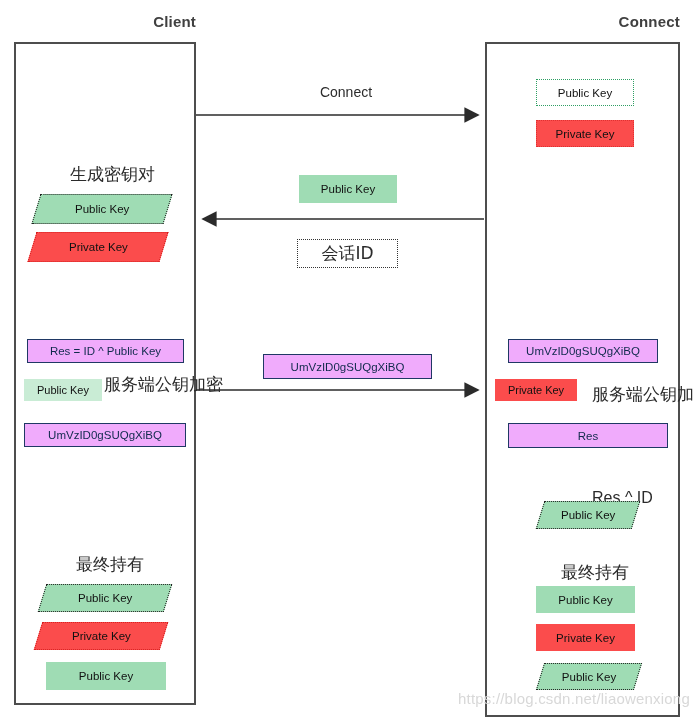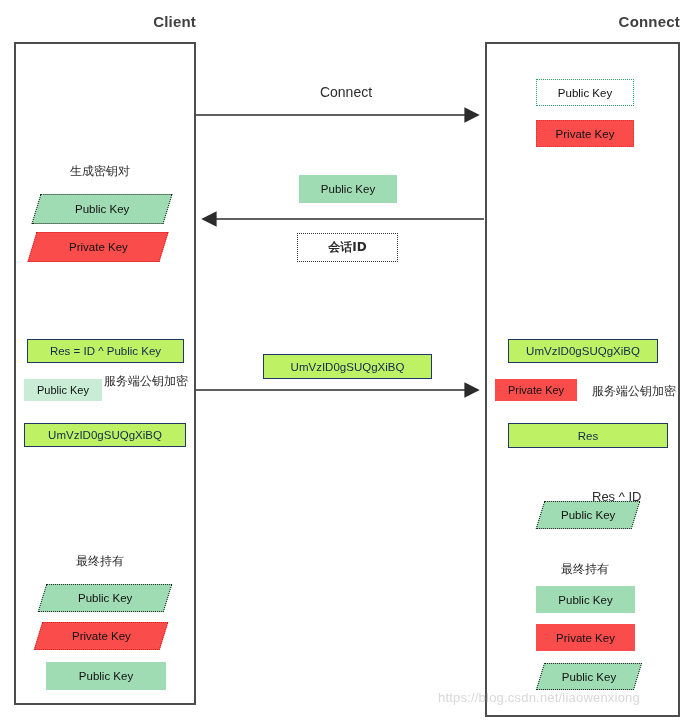--- a/index.html
+++ b/index.html
@@ -39,52 +39,52 @@
     display: flex;
     align-items: center;
     justify-content: center;
     font-size: 11.5px;
     color: #111;
     white-space: nowrap;
   }
   .chip-green  { background: #9fdcb4; }
   .chip-red    { background: #fb4c4c; }
   .chip-green-pale { background: #c9ecd5; }
-  .chip-blue   { background: #bef264; border: 1.6px solid #1f3864; color: #102a4c; }
+  .chip-blue   { background: #f0abfc; border: 1.6px solid #1f3864; color: #102a4c; }
   .dot-black { border: 1.7px dotted #222; }
   .dot-red   { border: 1.7px dotted #d62020; }
   .dot-thin  { border: 1.6px dotted #333; background:#fff; }
   .skew { transform: skewX(-17deg); }
   .skew > span { display: inline-block; transform: skewX(17deg); }
 
   .plainlabel {
     position: absolute;
-    font-size: 13px;
+    font-size: 16px;
     color: #2b2b2b;
     white-space: nowrap;
   }
   .cn {
     position: absolute;
-    font-size: 12px;
+    font-size: 17px;
     color: #2b2b2b;
     white-space: nowrap;
     font-family: "DejaVu Sans", sans-serif;
   }
   .arrow-label {
     position: absolute;
     font-size: 14px;
     color: #2b2b2b;
     text-align: center;
     white-space: nowrap;
   }
   #watermark {
     position: absolute;
-    left: 438px;
+    left: 458px;
     top: 690px;
-    font-size: 13px;
+    font-size: 15px;
     color: #d8d8d8;
     white-space: nowrap;
     letter-spacing: .2px;
   }
 </style>
 </head>
 <body>
 
 <svg id="canvas" viewBox="0 0 693 721" xmlns="http://www.w3.org/2000/svg">
   <defs>
@@ -112,21 +112,21 @@
 <div class="col-title" id="client-title">Client</div>
 <div class="col-title" id="server-title">Connect</div>
 
 <div class="lane" id="client-lane"></div>
 <div class="lane" id="server-lane"></div>
 
 <div class="arrow-label" style="left:266px;top:84px;width:160px;">Connect</div>
 
 <div class="chip chip-green" style="left:299px;top:175px;width:98px;height:28px;">Public Key</div>
 
-<div class="chip dot-thin cn" style="left:297px;top:233px;width:101px;height:29px;display:flex;align-items:center;justify-content:center;font-weight:bold;">会话ID</div>
+<div class="chip dot-thin cn" style="left:297px;top:239px;width:101px;height:29px;display:flex;align-items:center;justify-content:center;">会话ID</div>
 
 <div class="chip chip-blue" style="left:263px;top:354px;width:169px;height:25px;">UmVzID0gSUQgXiBQ</div>
 
 <div class="cn" style="left:70px;top:163px;">生成密钥对</div>
 
 <div class="chip chip-green dot-black skew" style="left:36px;top:194px;width:132px;height:30px;">
   <span>Public Key</span>
 </div>
 
 <div class="chip chip-red dot-red skew" style="left:32px;top:232px;width:132px;height:30px;">

